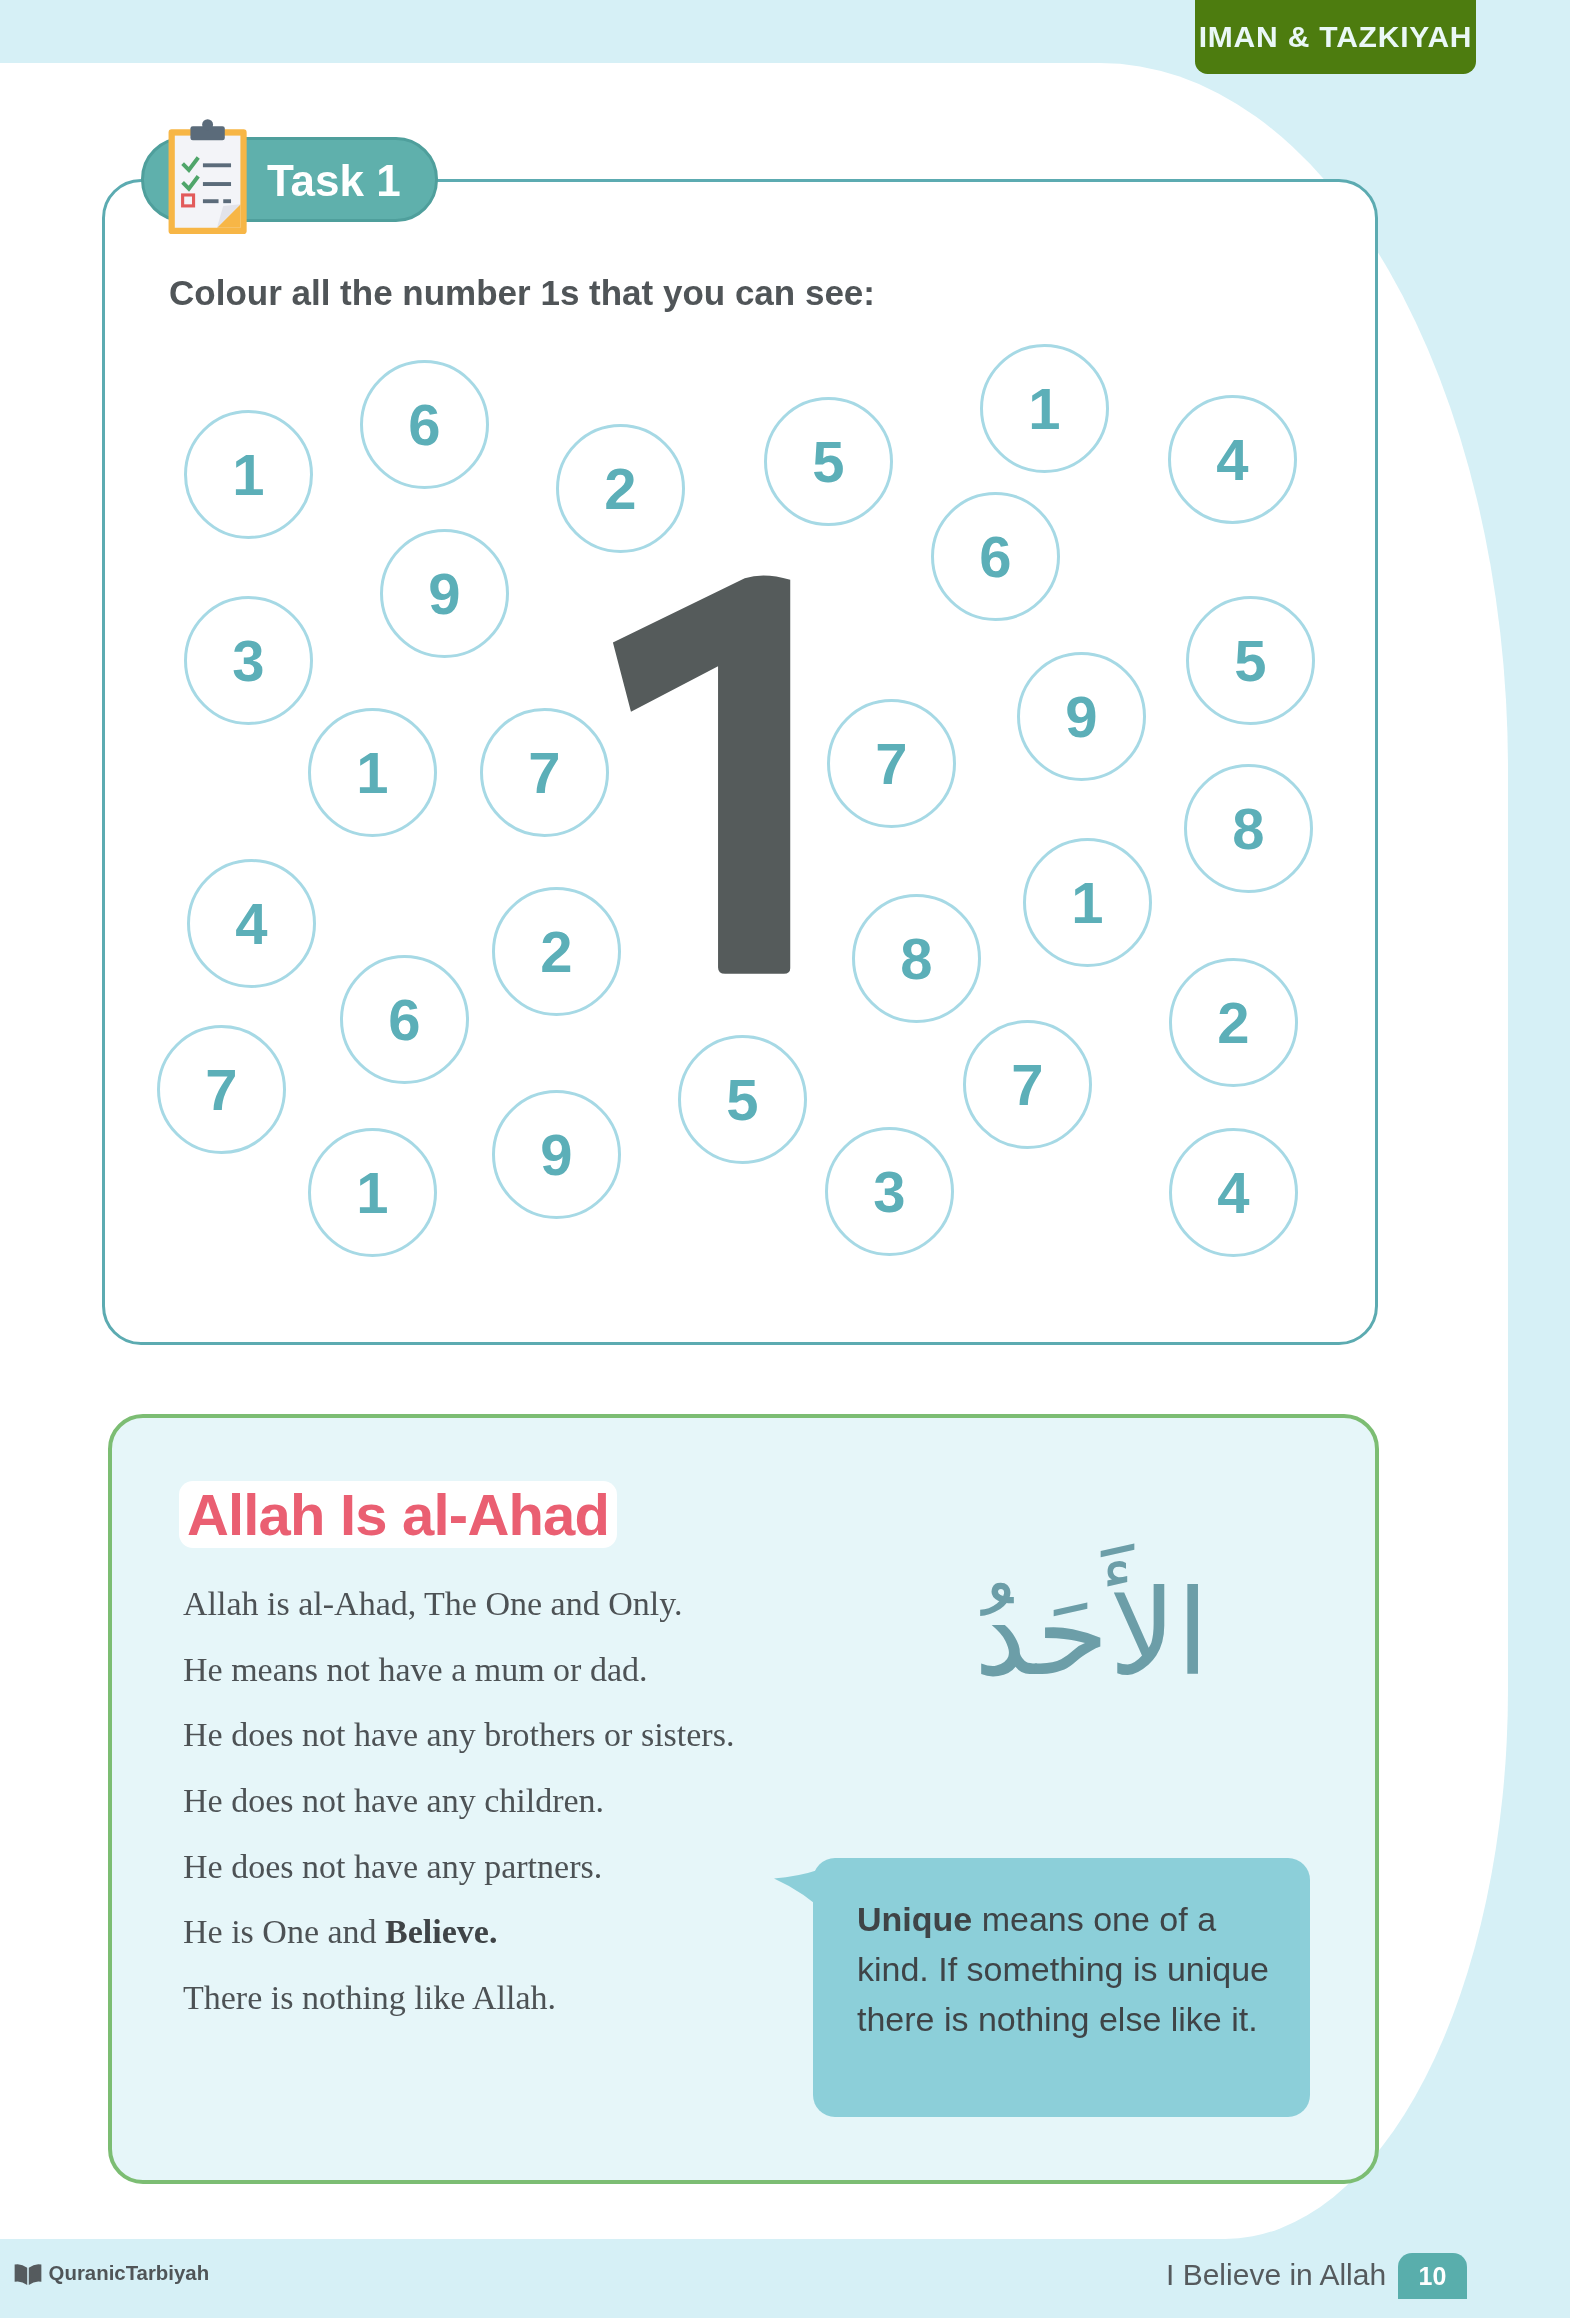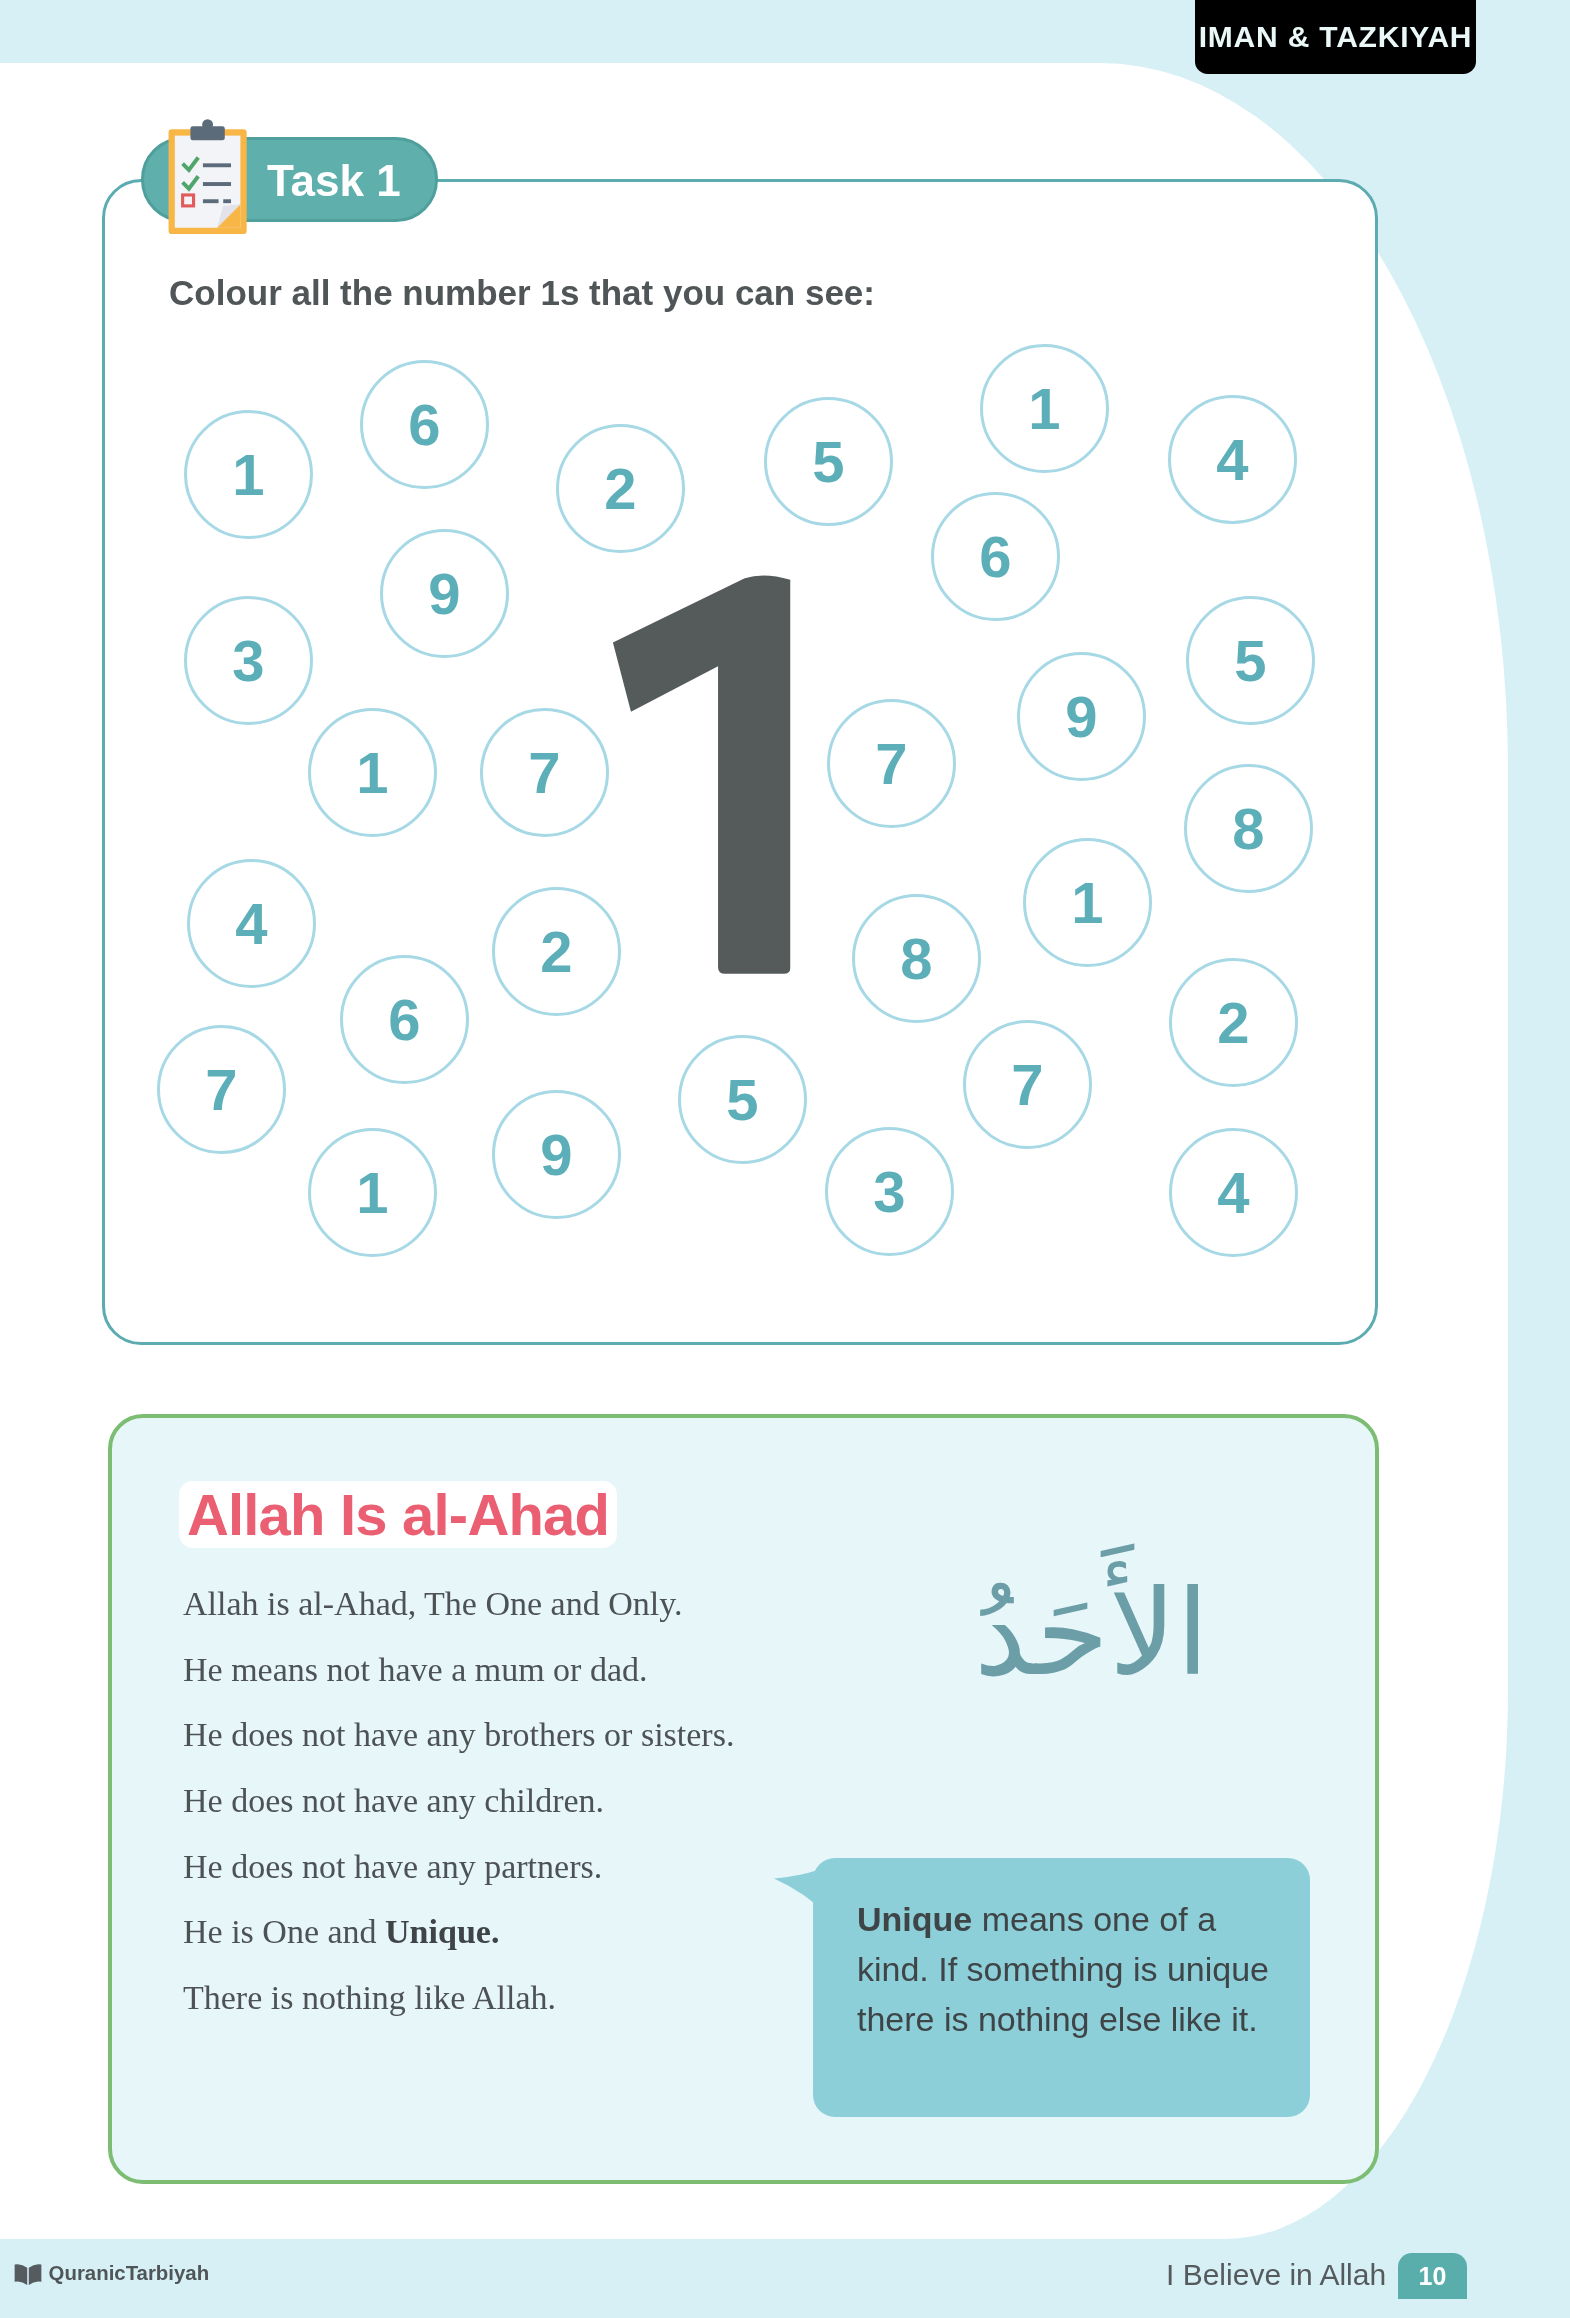--- a/index.html
+++ b/index.html
@@ -12,21 +12,21 @@
   }
   .page-white {
     position: absolute;
     left: -94px; top: 63px;
     width: 1602px; height: 2176px;
     background: #ffffff;
     border-radius: 0 408px 283px 0 / 0 707px 550px 0;
   }
   .section-tab {
     position: absolute; left: 1195px; top: 0; width: 281px; height: 74px;
-    background: #000000; border-radius: 0 0 12.6px 12.6px;
+    background: #4d7c0f; border-radius: 0 0 12.6px 12.6px;
     color: #eaf8f7; font-family: "Liberation Sans", sans-serif;
     font-weight: bold; font-size: 30px; letter-spacing: 0.8px;
     display: flex; align-items: center; justify-content: center;
   }
   .task-box {
     position: absolute; left: 102px; top: 179px; width: 1276px; height: 1166px;
     border: 3.9px solid #5cabb1; border-radius: 39px; background: #fff;
   }
   .task-pill {
     position: absolute; left: 141px; top: 137px; width: 297px; height: 85px;
@@ -159,21 +159,21 @@
 
 <div class="ahad-box"></div>
 <div class="ahad-title">Allah Is al-Ahad</div>
 
 <div class="ahad-lines">
   <div class="ahad-line">Allah is al-Ahad, The One and Only.</div>
   <div class="ahad-line">He means not have a mum or dad.</div>
   <div class="ahad-line" style="width:597px">He does not have any brothers or sisters.</div>
   <div class="ahad-line">He does not have any children.</div>
   <div class="ahad-line">He does not have any partners.</div>
-  <div class="ahad-line"><span>He is One and </span><b>Unique.</b></div>
+  <div class="ahad-line"><span>He is One and </span><b>Believe.</b></div>
   <div class="ahad-line">There is nothing like Allah.</div>
 </div>
 
 <div class="arabic">الأَحَدُ</div>
 
 <svg class="bubble-tail" viewBox="0 0 70 70">
   <path d="M 0 12 Q 30 10 60 0 L 70 60 Q 40 30 0 12 Z" fill="#8ccfd9"></path>
 </svg>
 <div class="bubble"><b>Unique</b><span> means one of a kind. If something is unique there is nothing else like it.</span></div>
 

